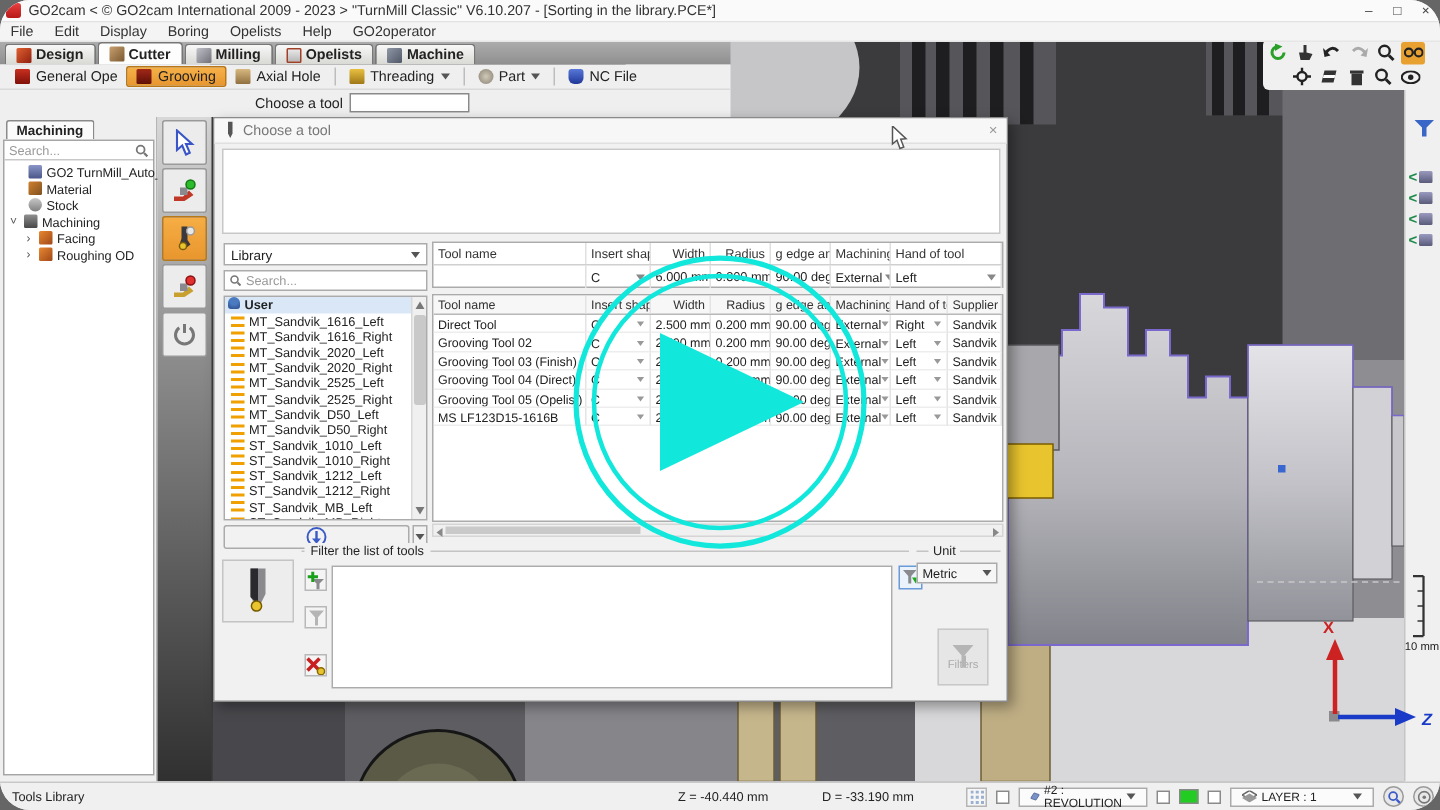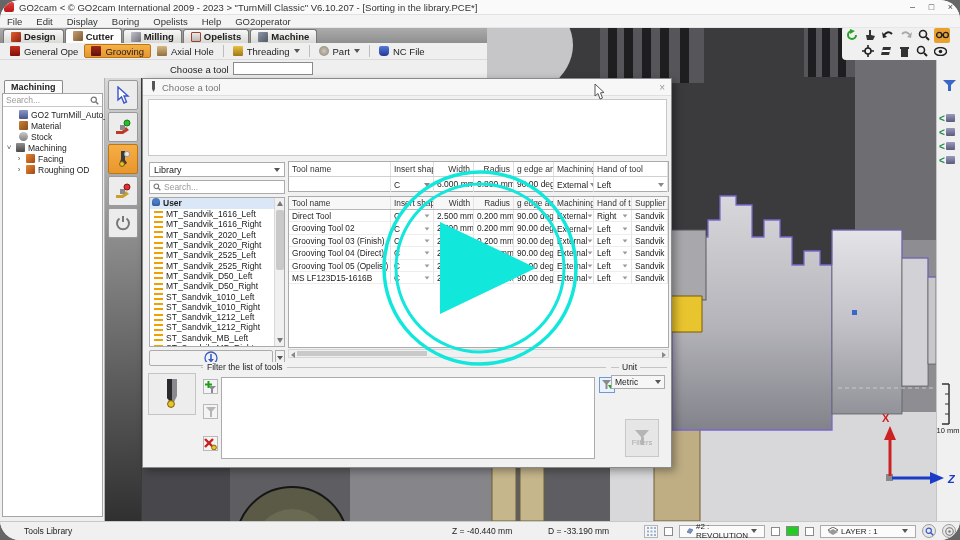--- a/index.html
+++ b/index.html
@@ -158,21 +158,21 @@
   .gfunnel { width:0; height:0; border-left:7px solid transparent; border-right:7px solid transparent; border-top:8px solid #B5B5B5; position:relative;}
   .gfunnel::after { content:""; position:absolute; left:-1.5px; top:-1px; width:3px; height:8px; background:#B5B5B5; }
 
   
   .overlay { left:370px; top:158px; width:220px; height:220px; z-index:40; }
   .cursor { left:593px; top:84px; width:14px; height:16px; z-index:50; }
 
   
   .statusbar { left:0; top:521px; width:960px; height:19px; background:#F0F0F0; border-top:1px solid #C8C8C8;
                display:flex; align-items:center; font-size:8.5px; color:#222; z-index:20; }
-  .sb-left { margin-left:24px; }
+  .sb-left { margin-left:8px; }
   .sb-right { margin-left:auto; display:flex; align-items:center; gap:6px; margin-right:4px; }
   .sb-num { width:90px; text-align:left; }
   .sb-cb { width:9px; height:9px; border:1px solid #8A8A8A; background:#FFF; }
   .sb-dd { height:13px; border:1px solid #ABABAB; background:#FBFBFB; display:flex; align-items:center; gap:3px;
            padding:0 7px; font-size:8px; }
   .sb-swatch { width:13px; height:10px; background:#22CC22; border:1px solid #888; position:relative; }
   .sb-grid { width:14px; height:13px; border:1px solid #B5B5B5; background:#F6F6F6;
              display:flex; align-items:center; justify-content:center; }
   .roundbtn { width:14px; height:14px; border-radius:50%; border:1px solid #9A9A9A; background:#E8E8E8;
               display:flex; align-items:center; justify-content:center; font-size:8px; color:#555; }

